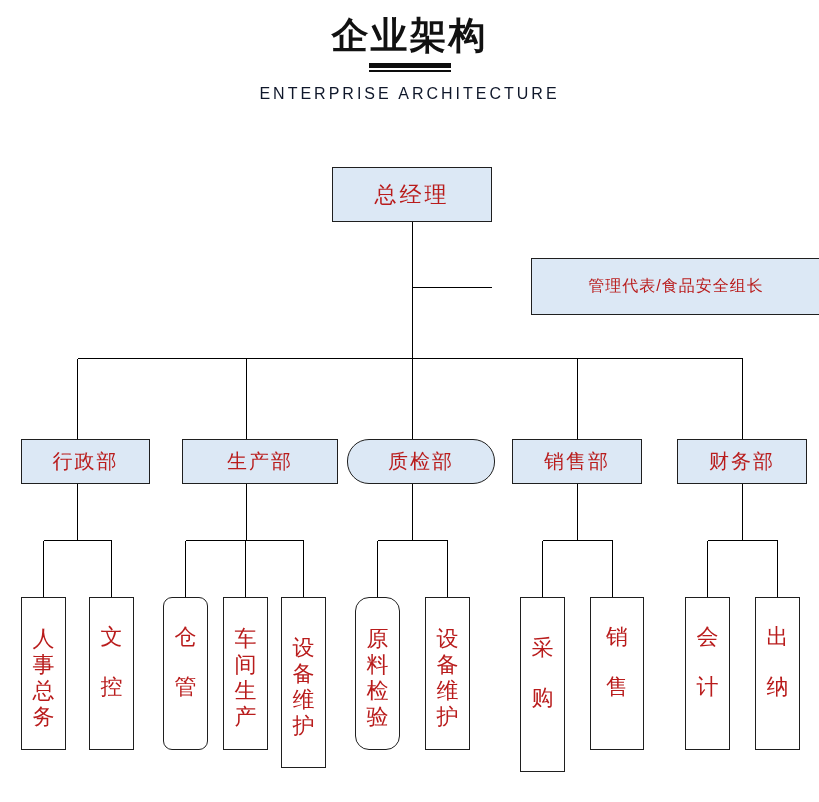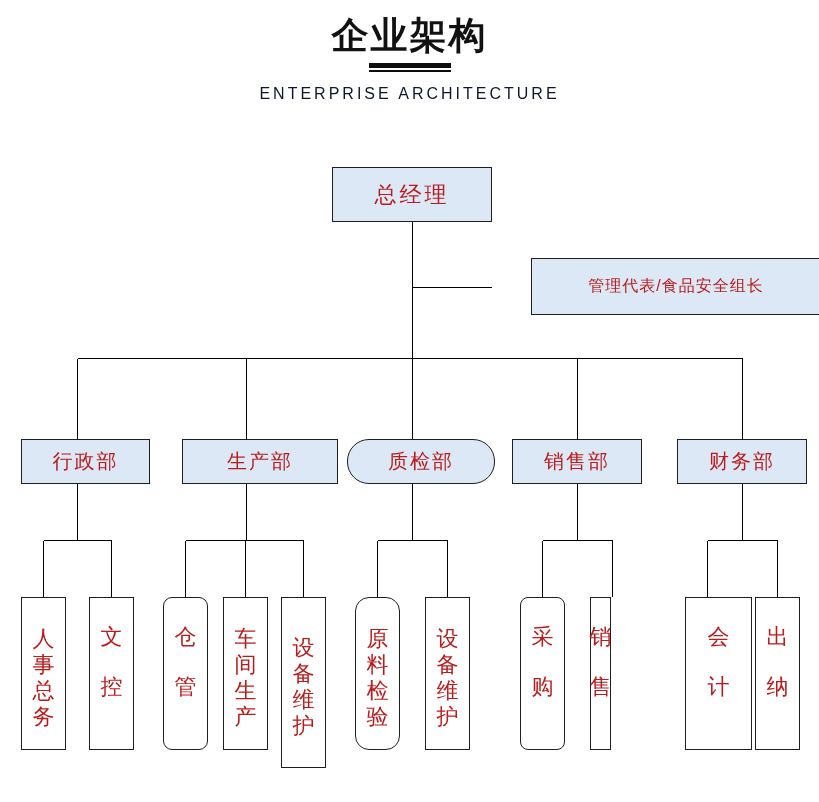--- a/index.html
+++ b/index.html
@@ -130,27 +130,27 @@
     <span class="vtext sp4">设备维护</span>
   </div>
 
   <div class="node leaf" style="left:355px; top:597px; width:45px; height:153px;border-radius:14px;">
     <span class="vtext sp4">原料检验</span>
   </div>
   <div class="node leaf" style="left:425px; top:597px; width:45px; height:153px;">
     <span class="vtext sp4">设备维护</span>
   </div>
 
-  <div class="node leaf" style="left:520px; top:597px; width:45px; height:153px;border-radius:8px;">
+  <div class="node leaf" style="left:520px; top:597px; width:45px; height:175px;">
     <span class="vtext sp2">采购</span>
   </div>
-  <div class="node leaf" style="left:590px; top:597px; width:21px; height:153px;">
+  <div class="node leaf" style="left:590px; top:597px; width:54px; height:153px;">
     <span class="vtext sp2">销售</span>
   </div>
 
-  <div class="node leaf" style="left:685px; top:597px; width:67px; height:153px;">
+  <div class="node leaf" style="left:685px; top:597px; width:45px; height:153px;">
     <span class="vtext sp2">会计</span>
   </div>
   <div class="node leaf" style="left:755px; top:597px; width:45px; height:153px;">
     <span class="vtext sp2">出纳</span>
   </div>
 
 </div>
 
 </body></html>

